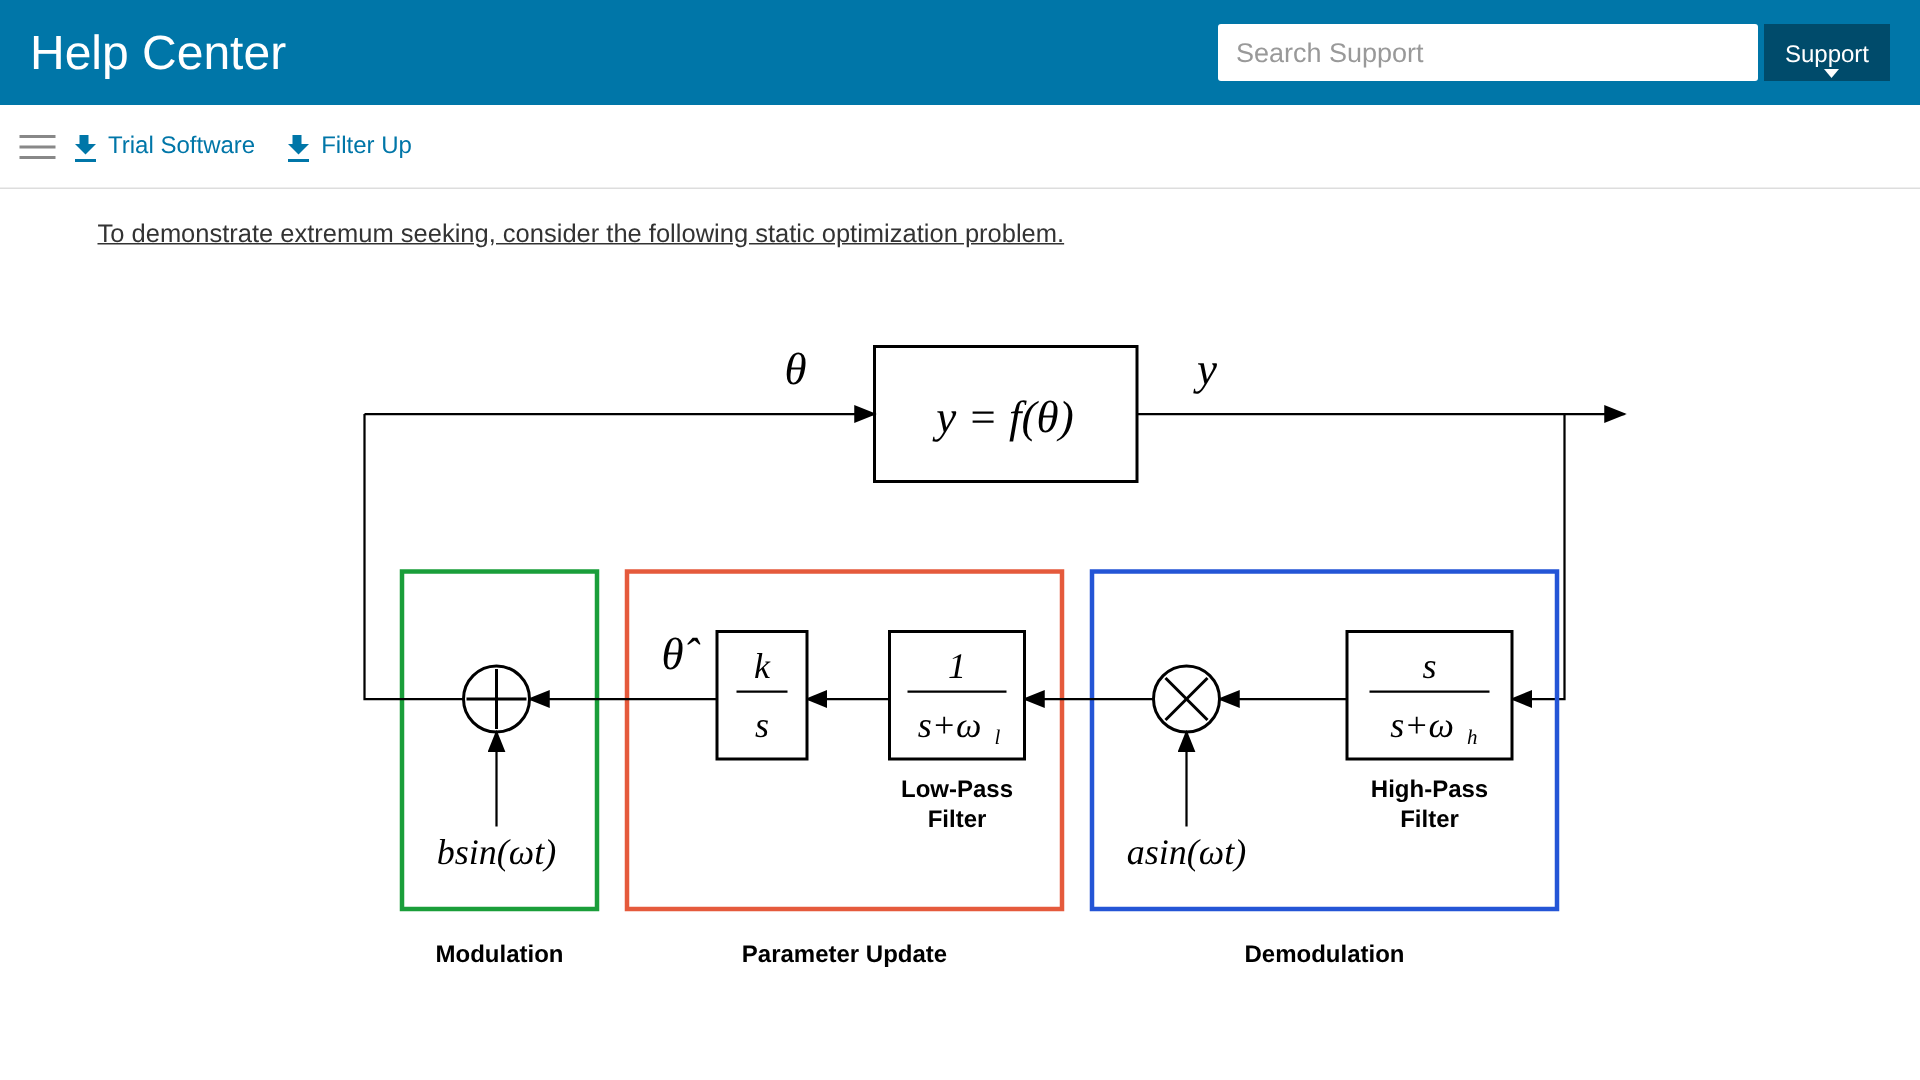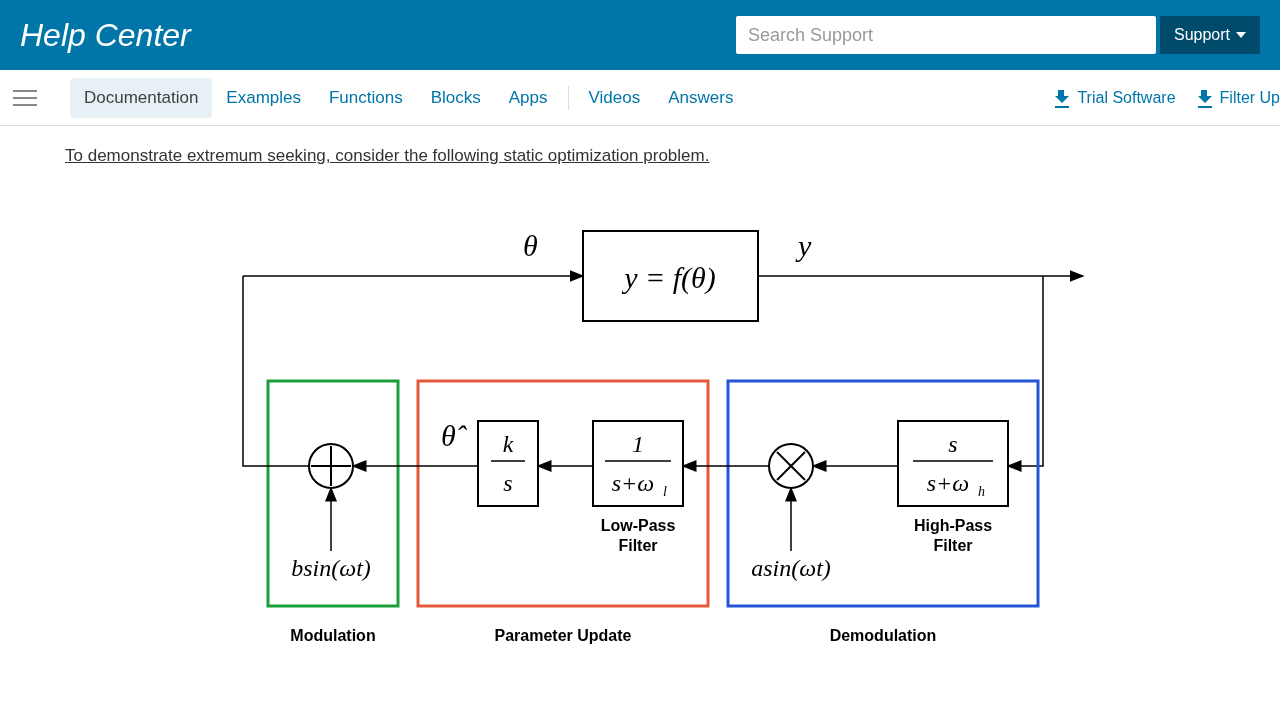--- a/index.html
+++ b/index.html
@@ -10,43 +10,43 @@
     display: flex;
     align-items: center;
     padding: 10px 20px;
     height: 70px;
   }
   .brand {
     color: #fff;
     font-size: 32px;
     font-weight: 300;
     flex: 1;
-    font-style: italic;
   }
   .search-box {
-    width: 420px;
+    width: 360px;
     height: 38px;
     padding: 6px 12px;
     font-size: 18px;
     border: none;
     border-radius: 2px;
     color: #888;
     background: #fff;
   }
   .search-box::placeholder { color: #999; }
   .support-btn {
     background: #004b6b;
     color: #fff;
     height: 38px;
     padding: 12px 14px;
     display: flex;
     align-items: center;
     font-size: 16px;
     margin-left: 4px;
     cursor: pointer;
+    flex-direction: column;
   }
   .caret-down {
     margin-left: 6px;
     width: 0; height: 0;
     border-left: 5px solid transparent;
     border-right: 5px solid transparent;
     border-top: 6px solid #fff;
   }
   
   .nav-row {
@@ -175,30 +175,20 @@
     <span class="caret-down"></span>
   </div>
 </div>
 
 <div class="nav-row">
   <div class="hamburger">
     <span></span>
       <span></span>
       <span></span>
   </div>
-  <div class="tabs">
-    <div class="tab active">Documentation</div>
-    <div class="tab">Examples</div>
-    <div class="tab">Functions</div>
-    <div class="tab">Blocks</div>
-    <div class="tab">Apps</div>
-    <div class="tab-divider"></div>
-    <div class="tab">Videos</div>
-    <div class="tab">Answers</div>
-  </div>
   <div class="promo-links">
     <div class="promo">
       <span class="dl-icon">
           <span class="dl-base"></span>
         </span>
       <span>Trial Software</span>
     </div>
     <div class="promo">
       <span class="dl-icon">
           <span class="dl-base"></span>

